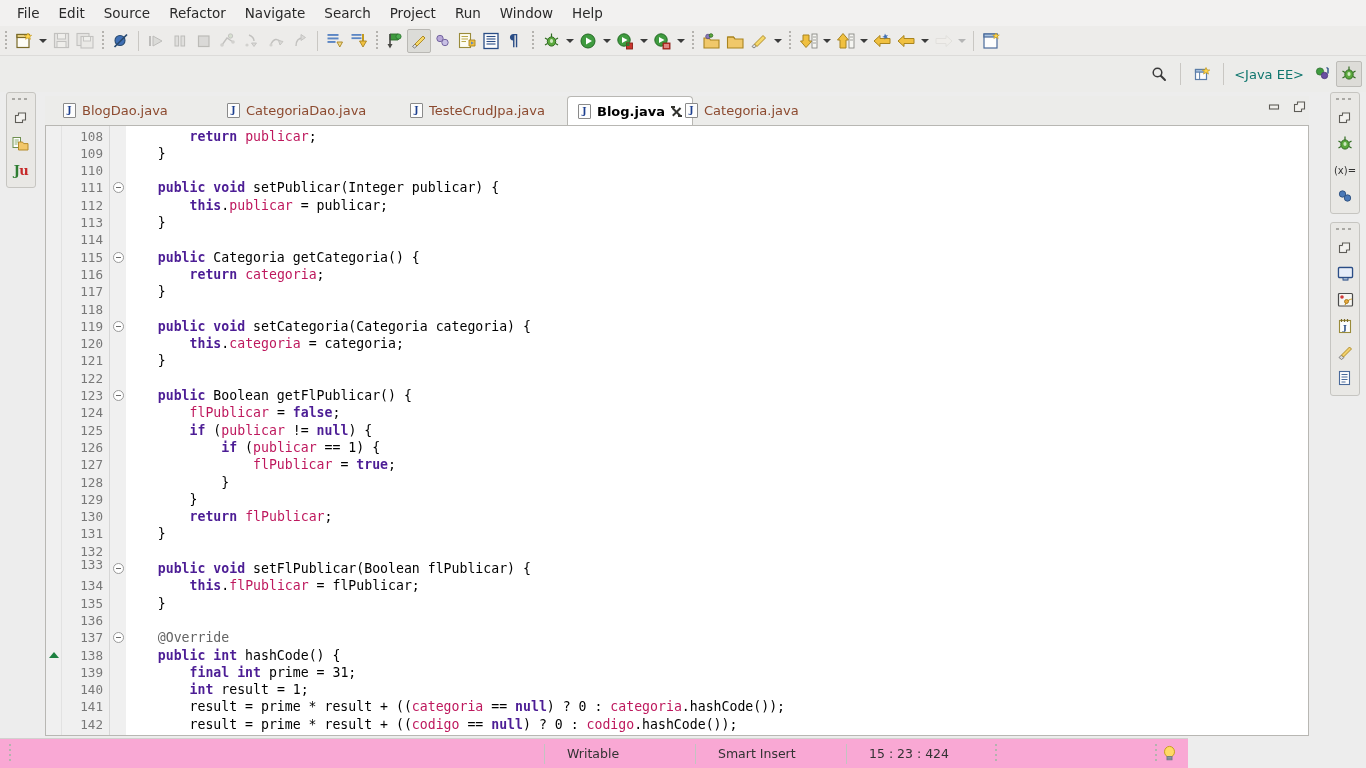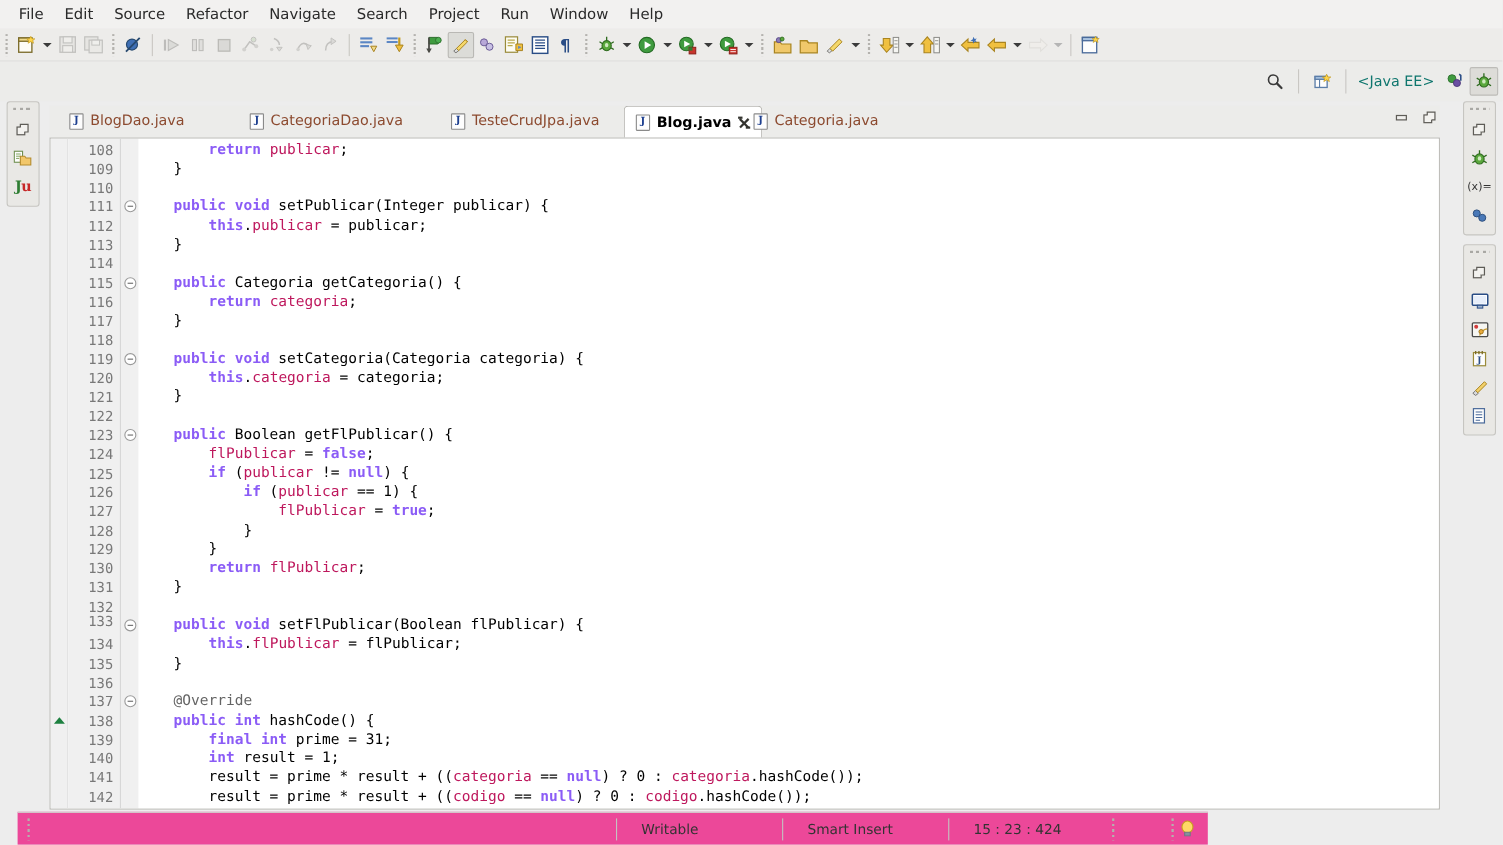--- a/index.html
+++ b/index.html
@@ -185,29 +185,29 @@
   }
   .fold::after {
     content: ""; position: absolute; left: 2px; top: 4px; width: 5px; height: 1px; background: #6a6a6a;
   }
   .ovr-mark {
     position: absolute; left: 3px; width: 0; height: 0;
     border-left: 5px solid transparent; border-right: 5px solid transparent;
     border-bottom: 6px solid #1d8040;
   }
   
-  .kw  { color: #8b5cf6; font-weight: bold; }
+  .kw  { color: #4c1d95; font-weight: bold; }
   .fld { color: #be185d; }
   .ann { color: #646464; }
   .pl  { color: #000000; }
 
   
   #statusbar {
-    position: absolute; left: 16px; top: 738px; width: 1082px; height: 30px;
-    background: #ec4899;
+    position: absolute; left: 0; top: 738px; width: 1188px; height: 30px;
+    background: #f9a8d4;
     border-top: 1px solid #d2d1cf;
     display: flex; align-items: center;
   }
   .sb-cell {
     height: 20px; display: flex; align-items: center;
     font-size: 12.5px; color: #333333; white-space: nowrap;
   }
   .sb-div { width: 1px; height: 20px; background: #c4c3c1; }
   .sb-dots {
     width: 8px; height: 20px;

